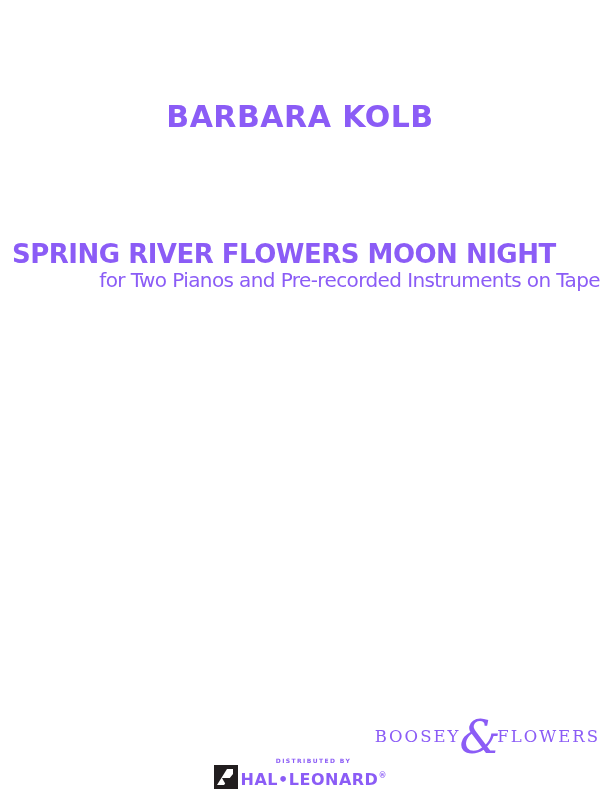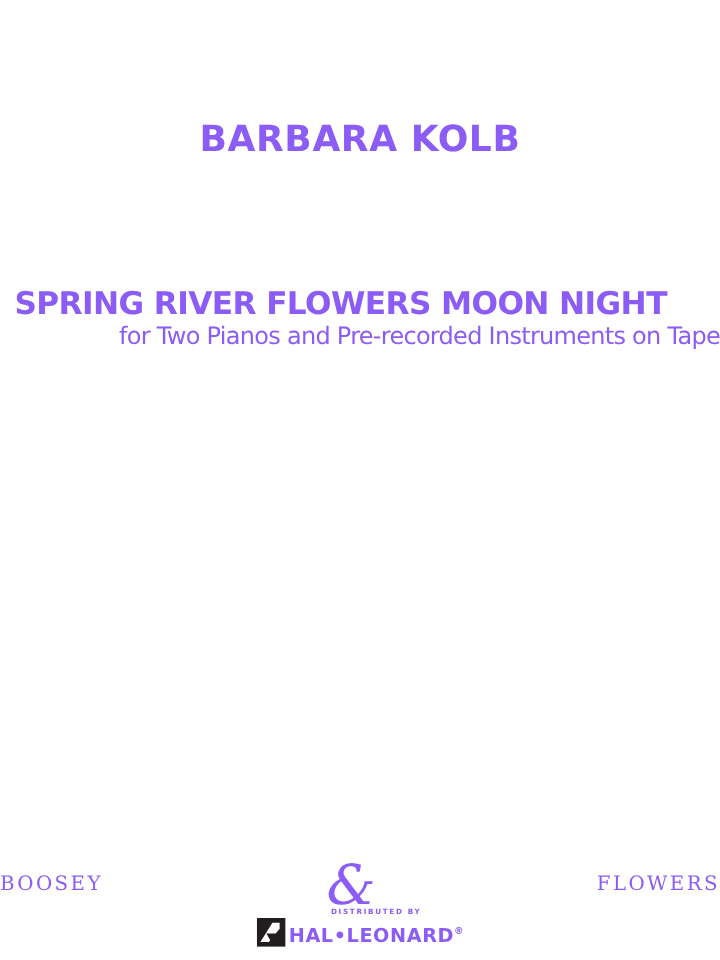--- a/index.html
+++ b/index.html
@@ -52,28 +52,27 @@
     font-family: "DejaVu Sans", sans-serif;
     font-weight: normal;
     font-size: 20px;
     letter-spacing: -0.6px;
     line-height: 24px;
     white-space: nowrap;
   }
   .publisher {
     position: absolute;
     top: 714px;
-    left: 0;
+    left: 11px;
     right: 0;
     height: 44px;
     display: flex;
     align-items: center;
-    justify-content: space-between;
+    justify-content: flex-end;
     font-family: "DejaVu Serif", serif;
-    gap: 15px;
   }
   .publisher .pub-word {
     font-size: 16.5px;
     letter-spacing: 2px;
     font-weight: normal;
     white-space: nowrap;
   }
   .publisher .pub-amp {
     font-family: "DejaVu Serif", serif;
     font-style: italic;

